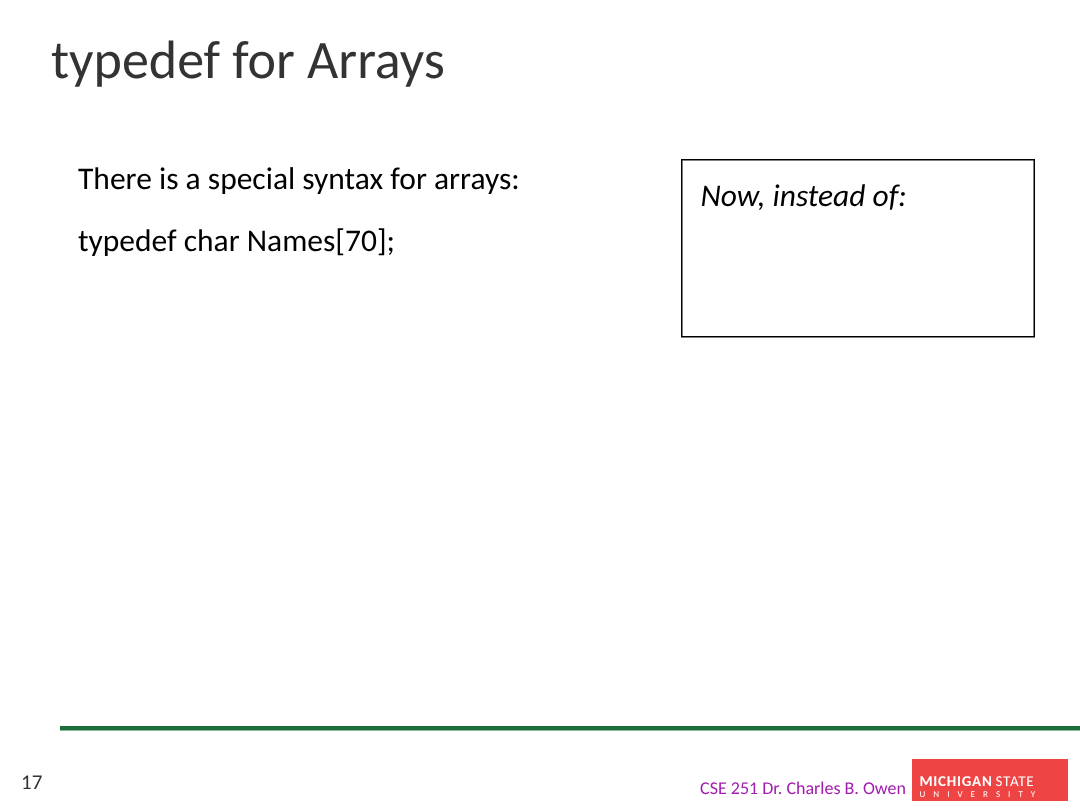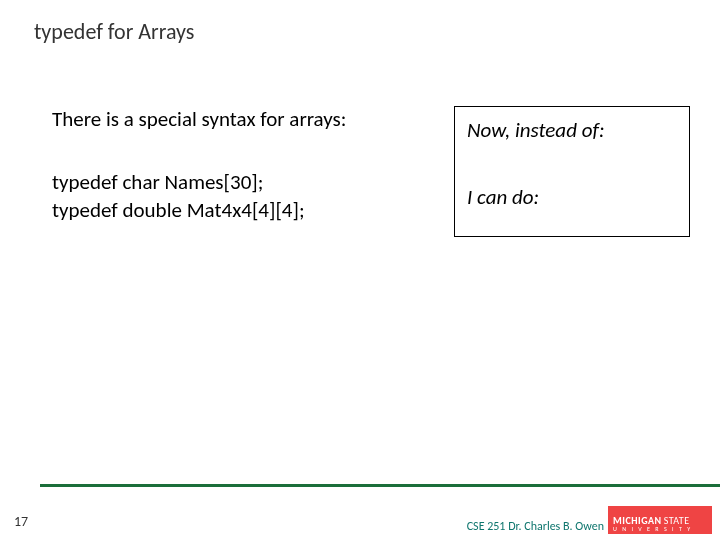--- a/index.html
+++ b/index.html
@@ -1,50 +1,48 @@
 <!DOCTYPE html>
 <html><head>
 <meta charset="utf-8">
 <style>
   * { margin: 0; padding: 0; box-sizing: border-box; }
   html, body { width: 720px; height: 540px; font-family: Calibri, "Segoe UI", Arial, sans-serif; background: #fff; color: #000; }
   .slide { position: relative; width: 720px; height: 540px; }
-  .title { position: absolute; left: 34px; top: 18px; font-size: 22px; color: #333; }
+  .title { position: absolute; left: 34px; top: 18px; font-size: 36px; color: #333; }
   .body-left { position: absolute; left: 52px; top: 106px; width: 380px; font-size: 21px; line-height: 1.3; }
-  .body-left .intro { margin-bottom: 36px; }
+  .body-left .intro { margin-bottom: 14px; }
   .body-left .code-line { white-space: nowrap; }
-  .box { position: absolute; left: 454px; top: 106px; width: 236px; border: 1.5px solid #000; padding: 10px 12px 4px 12px; font-size: 21px; line-height: 1.3; }
+  .box { position: absolute; left: 454px; top: 106px; width: 236px; border: 1.5px solid #000; padding: 10px 12px 20px 12px; font-size: 21px; line-height: 1.3; }
   .box .italic { font-style: italic; }
   .box .gap { height: 20px; }
   .footer-bar { position: absolute; left: 40px; right: 0; top: 484px; height: 3px; background: #1b6e3a; }
   .page-num { position: absolute; left: 14px; bottom: 10px; font-size: 14px; color: #333; }
-  .credit { position: absolute; right: 116px; bottom: 6px; font-size: 12px; color: #0f766e; text-align: right; line-height: 1.15; }
+  .credit { position: absolute; right: 116px; bottom: 6px; font-size: 12px; color: #a21caf; text-align: right; line-height: 1.15; }
   .msu-logo { position: absolute; right: 8px; bottom: 6px; width: 104px; height: 28px; background: #ef4444; display: flex; align-items: center; }
   .msu-logo .michigan { color: #fff; font-weight: bold; font-size: 10px; letter-spacing: 0.5px; padding-left: 5px; }
   .msu-logo .state { color: #fff; font-size: 10px; font-weight: normal; letter-spacing: 0.5px; padding-left: 2px; }
   .msu-logo .univ { position: absolute; bottom: 1px; left: 5px; color: #fff; font-size: 6px; letter-spacing: 2px; }
 </style>
 </head>
 <body>
 
 <div class="slide">
 
   <div class="title">typedef for Arrays</div>
 
   <div class="body-left">
     <div class="intro">There is a special syntax for arrays:</div>
-    <div class="code-line">typedef char Names[30];</div>
-    <div class="code-line">typedef double Mat4x4[4][4];</div>
+    <div class="code-line">typedef char Names[70];</div>
   </div>
 
   <div class="box">
     <div class="italic">Now, instead of:</div>
     <div class="gap"></div>
     <div class="gap"></div>
-    <div class="italic">I can do:</div>
     <div class="gap"></div>
   </div>
 
   <div class="footer-bar"></div>
 
   <div class="page-num">17</div>
 
   <div class="credit">
     <div>CSE 251 Dr. Charles B. Owen</div>
   </div>

